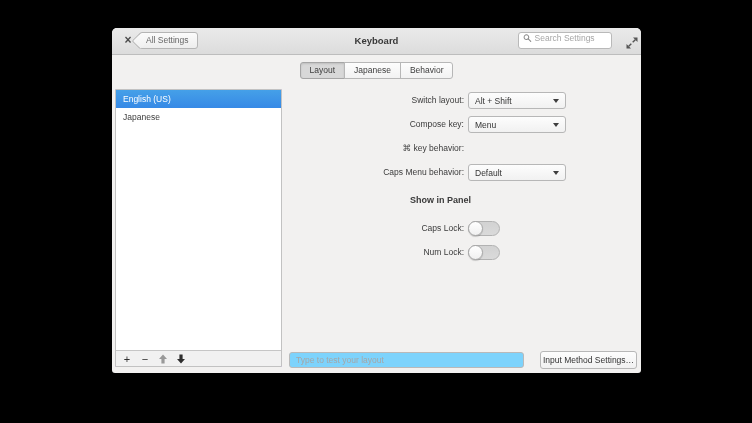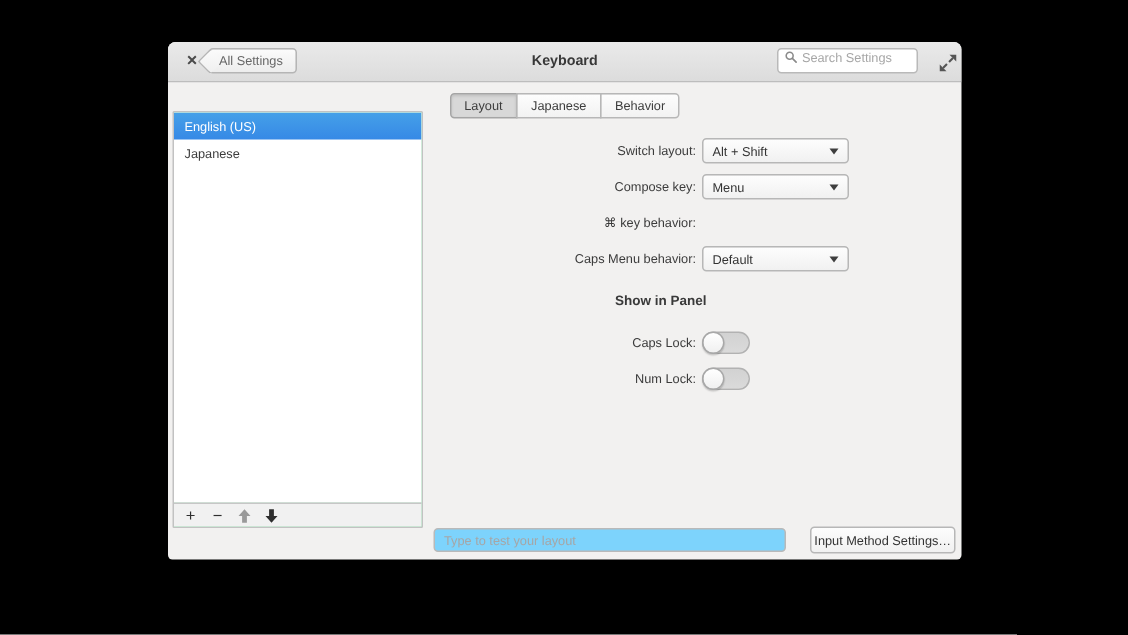--- a/index.html
+++ b/index.html
@@ -66,22 +66,22 @@
     margin-left:-1px;
   }
   .tab:first-child{border-radius:3px 0 0 3px;margin-left:0;}
   .tab:last-child{border-radius:0 3px 3px 0;}
   .tab.active{
     background:#d8d8d8;border-color:#a5a5a5;
     box-shadow:inset 0 1px 2px rgba(0,0,0,.12);
   }
   
   .list-frame{
-    position:absolute;left:3px;top:46px;width:167px;height:278px;
-    border:1px solid #c2c2c2;box-sizing:border-box;background:#86efac;border-radius:1px;
+    position:absolute;left:3px;top:61px;width:167px;height:278px;
+    border:1px solid #c2c2c2;box-sizing:border-box;background:#6d28d9;border-radius:1px;
   }
   .list-body{position:absolute;left:0;top:0;right:0;bottom:16px;background:#fff;overflow:hidden;}
   .list-item{
     height:18px;line-height:18px;padding:0 7px;font-size:8.5px;color:#3c3c3c;
   }
   .list-item.selected{
     background:linear-gradient(#45a0e8,#3689e6);color:#fff;
   }
   .list-toolbar{
     position:absolute;left:0;right:0;bottom:0;height:16px;

